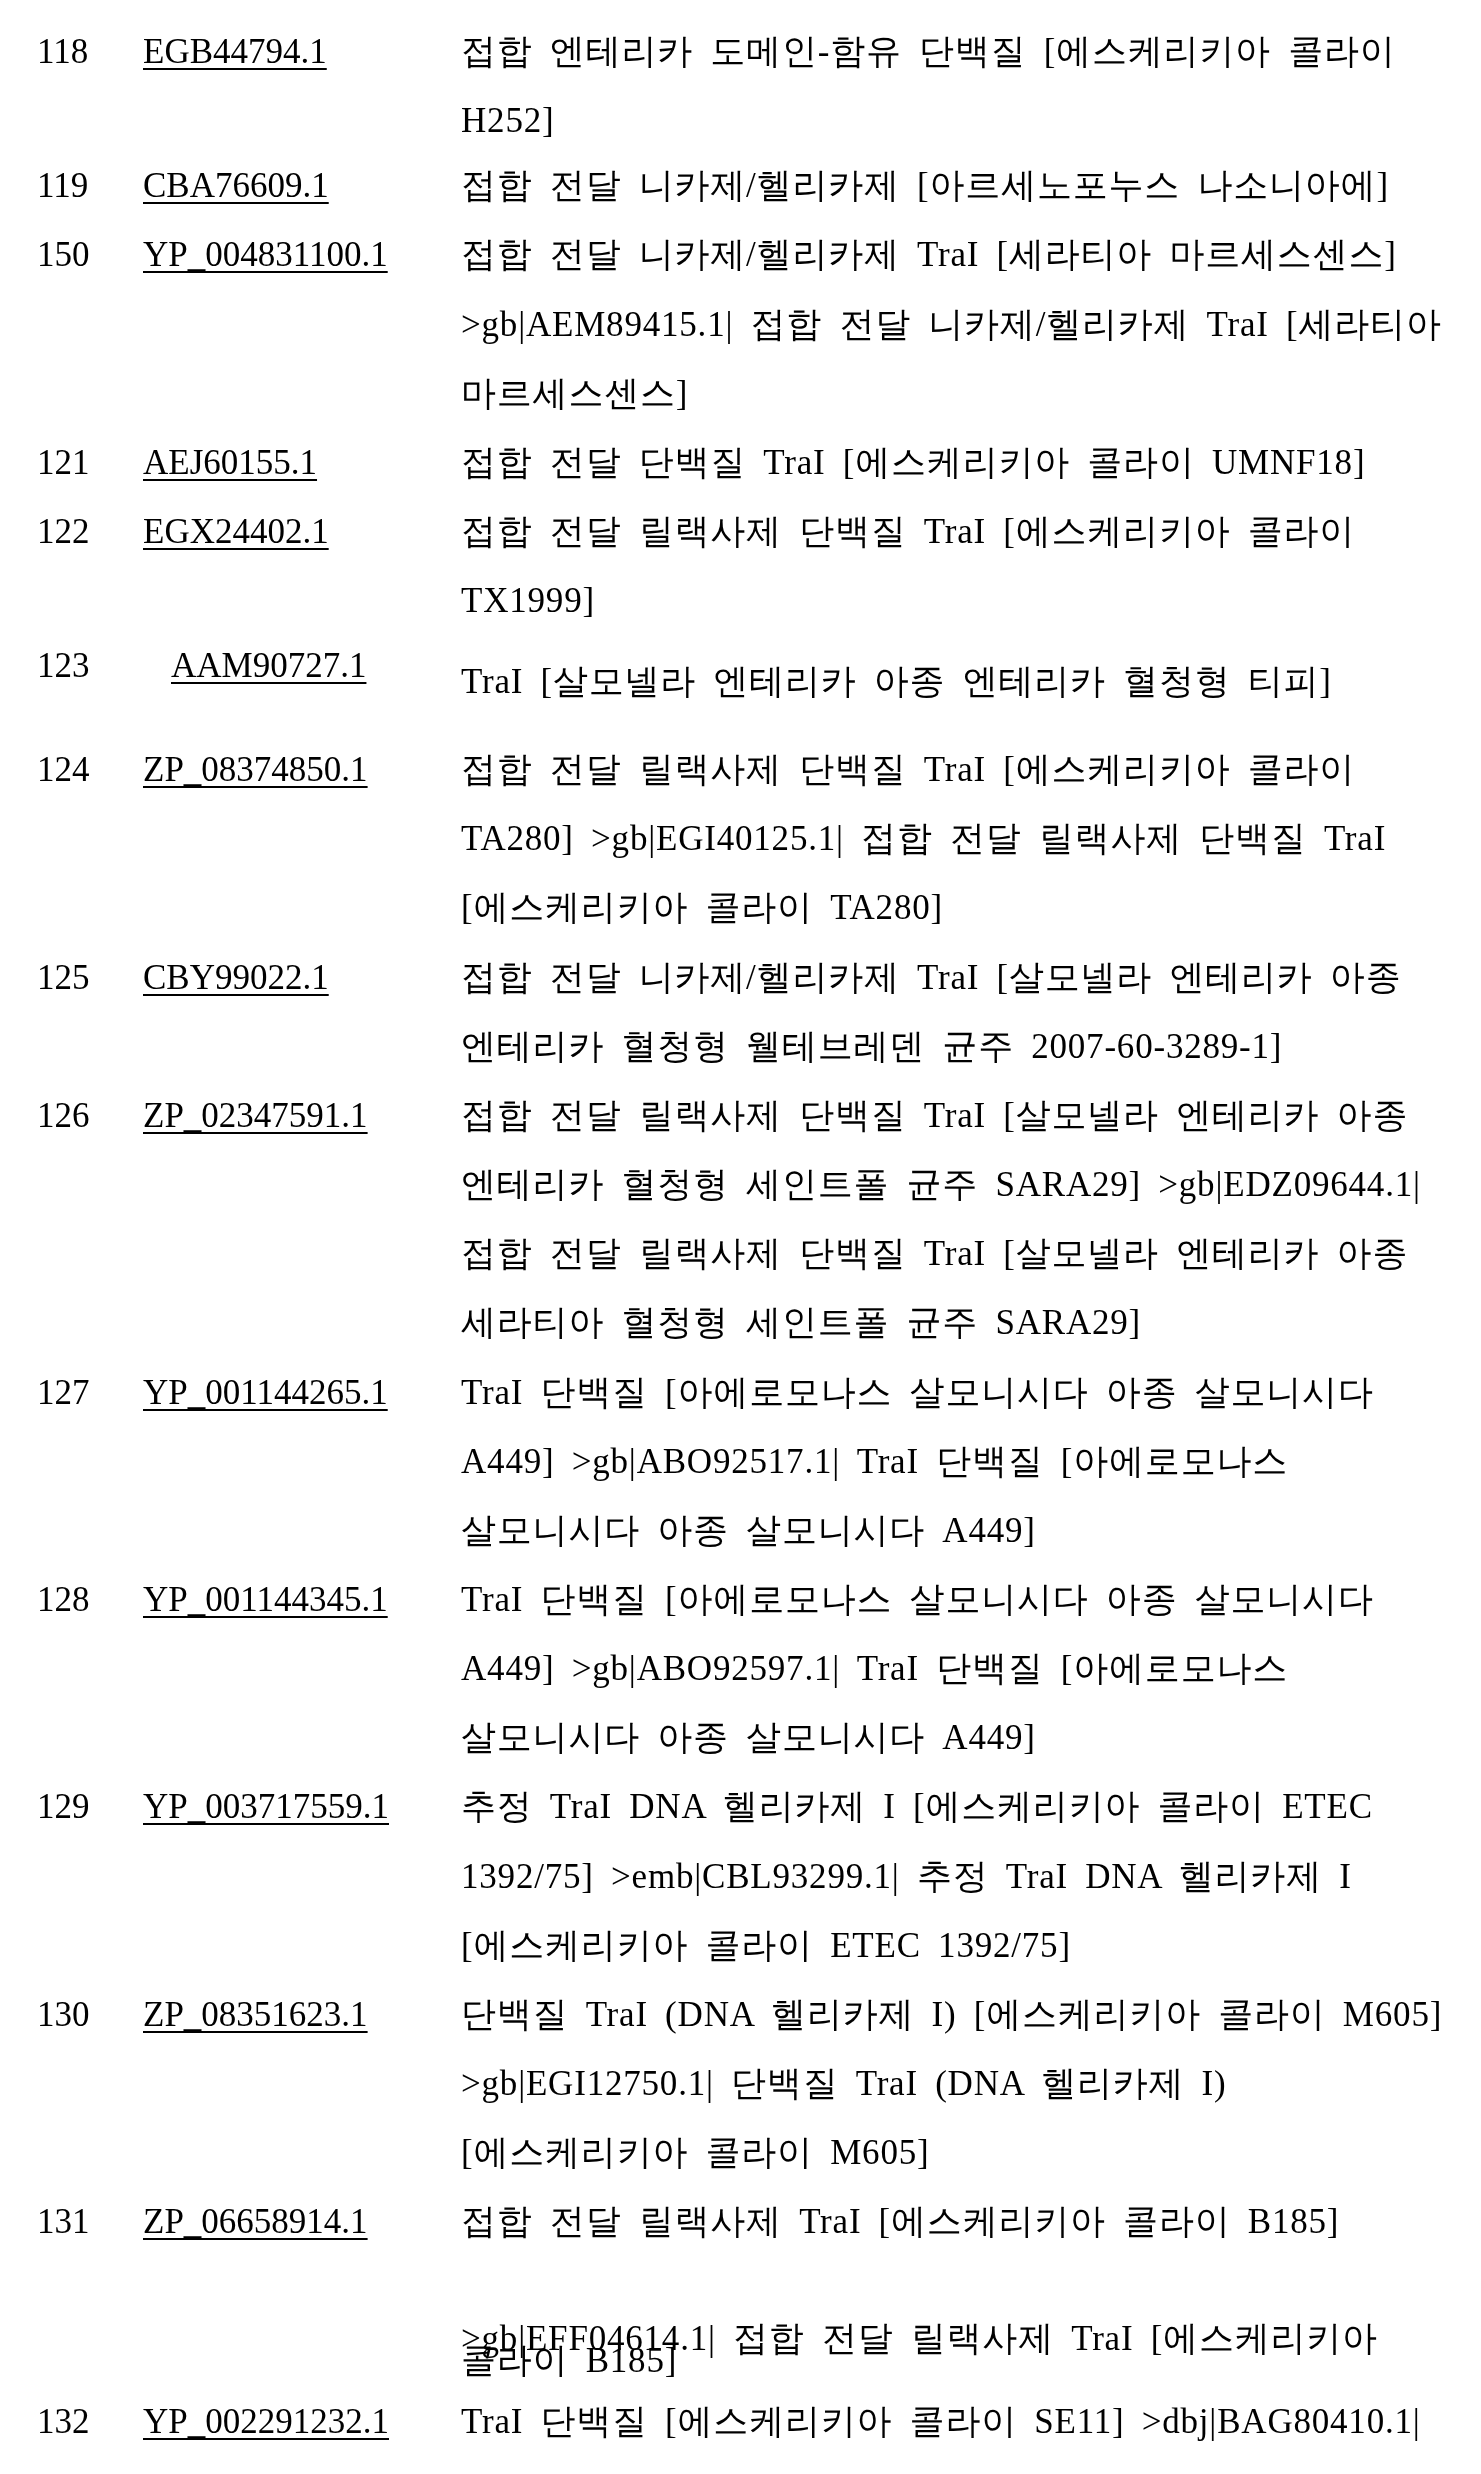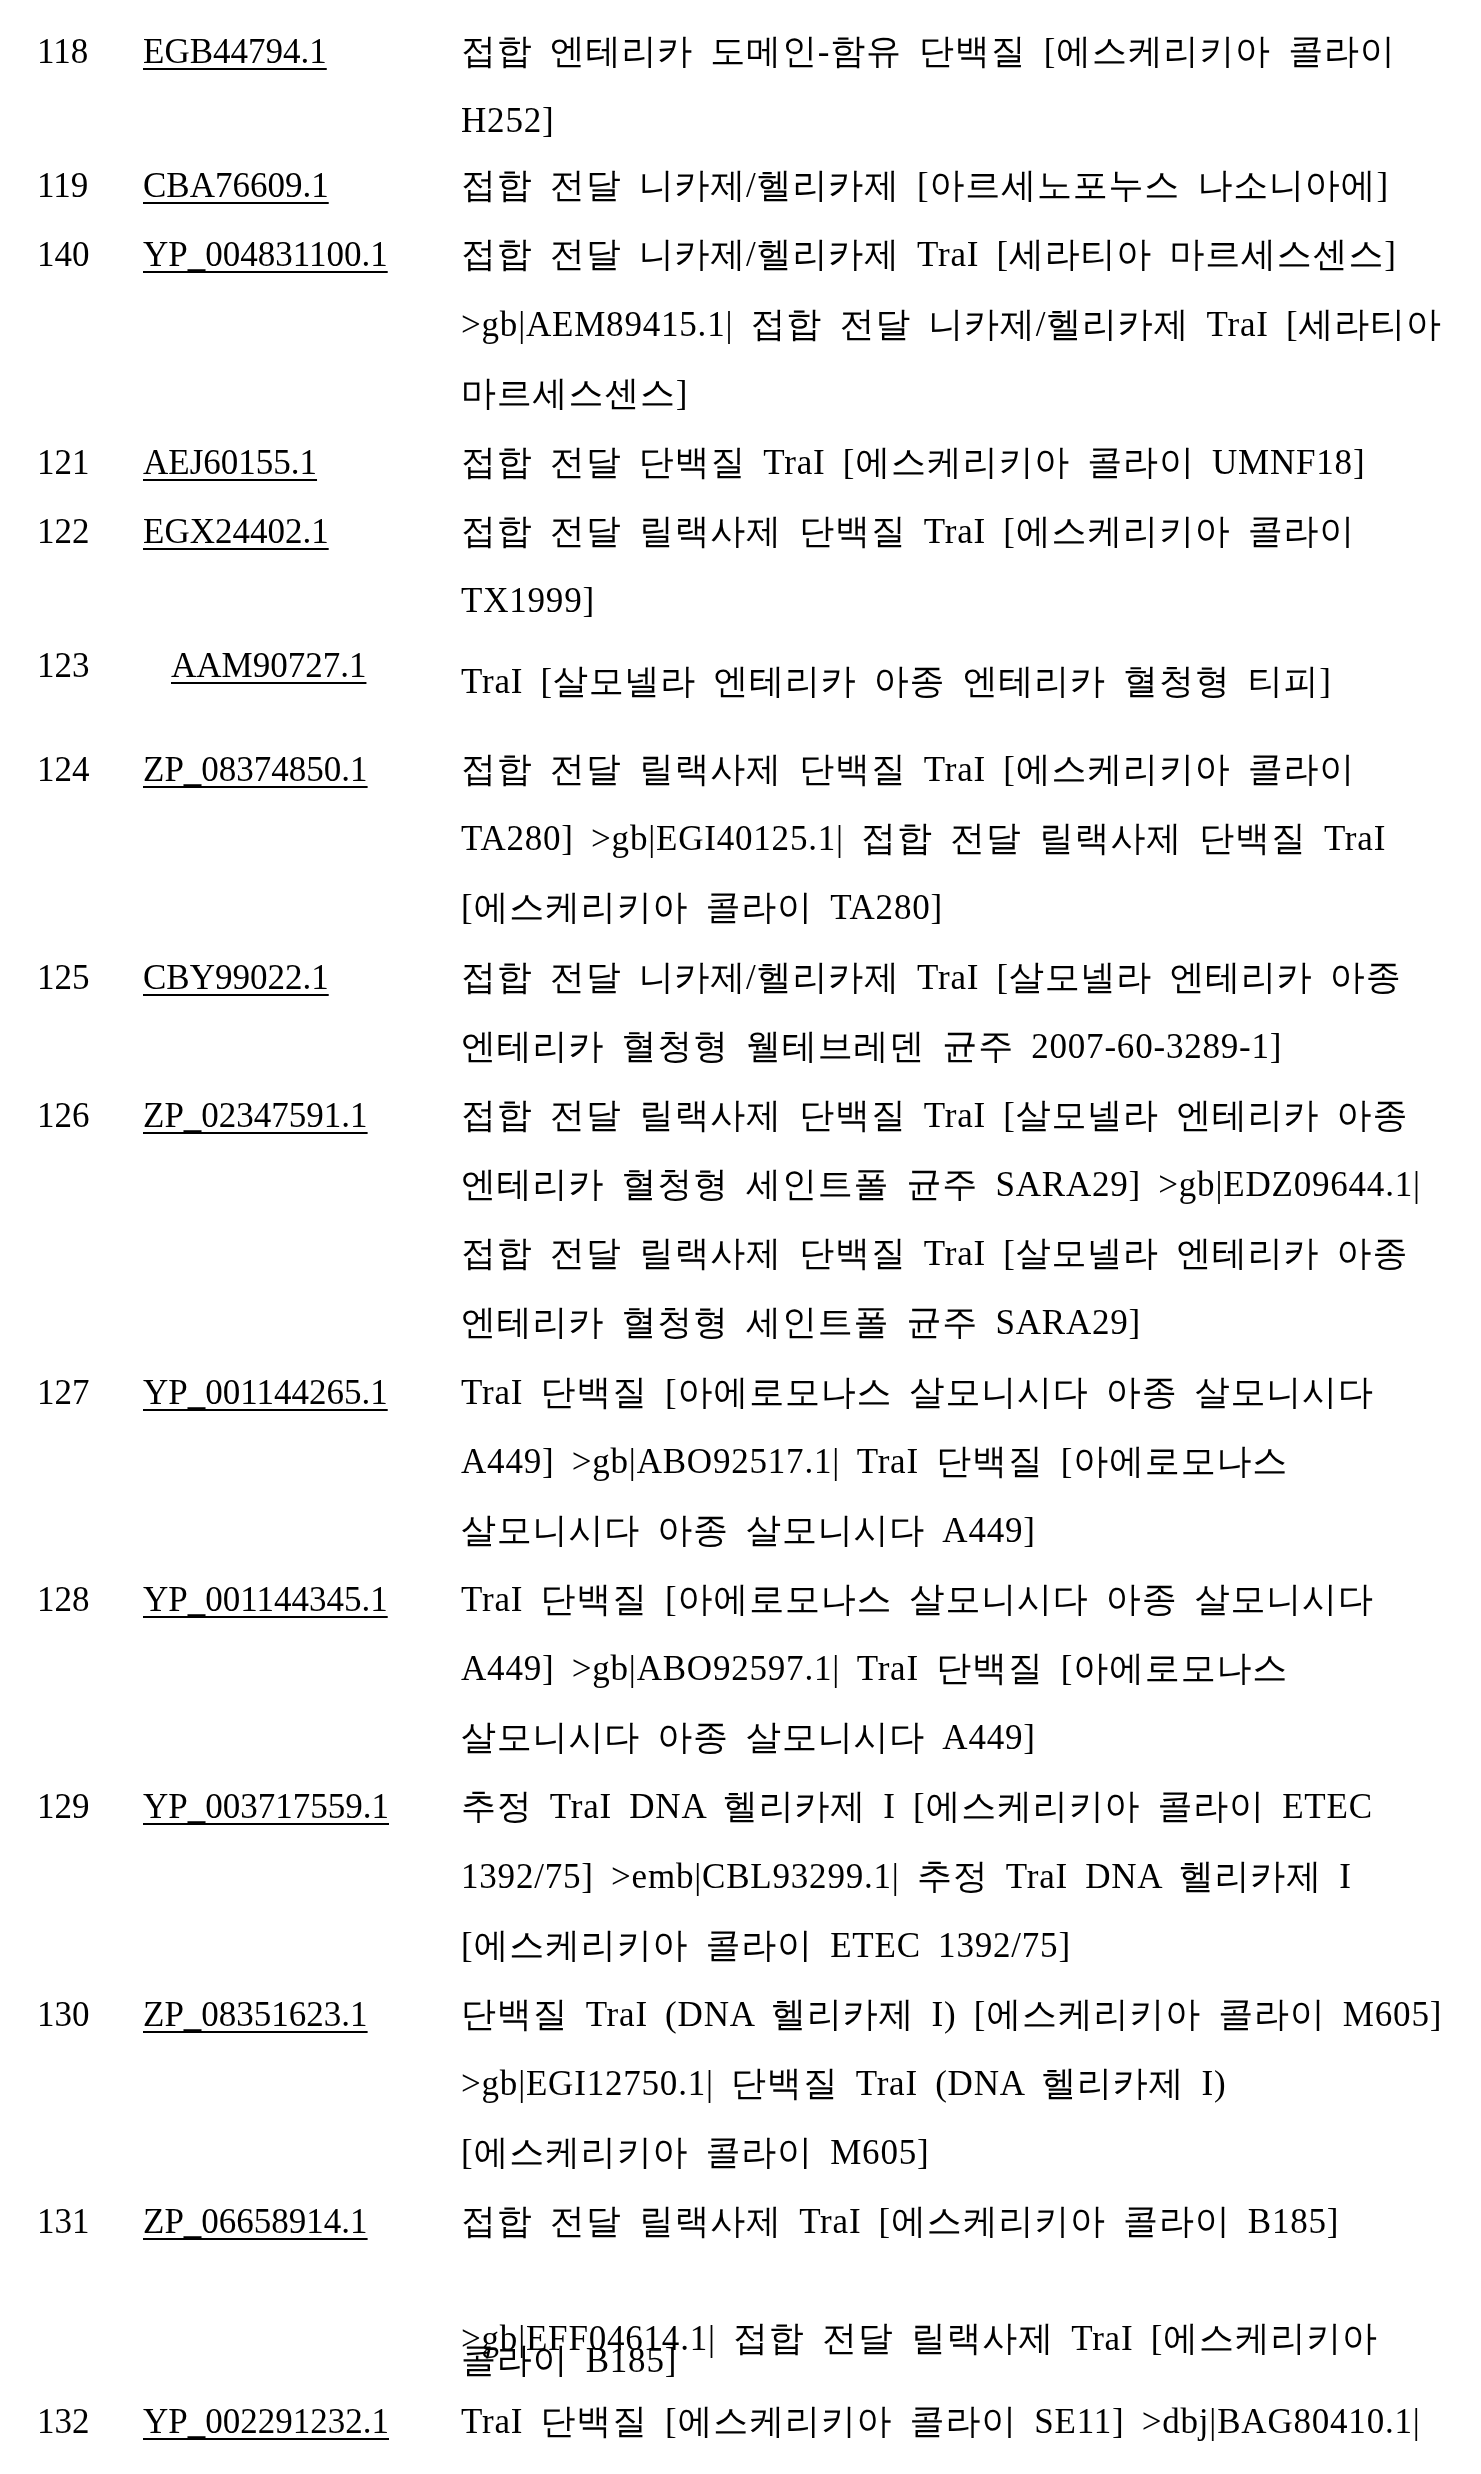--- a/index.html
+++ b/index.html
@@ -26,21 +26,21 @@
     <span class="acc" style="top: 34px;">EGB44794.1</span>
   <span class="line" style="top: 34px;">접합 엔테리카 도메인-함유 단백질 [에스케리키아 콜라이</span>
       <span class="line" style="top: 103px;">H252]</span>
     </div>
     <div class="entry">
     <span class="num" style="top: 168px;">119</span>
     <span class="acc" style="top: 168px;">CBA76609.1</span>
   <span class="line" style="top: 168px;">접합 전달 니카제/헬리카제 [아르세노포누스 나소니아에]</span>
     </div>
     <div class="entry">
-    <span class="num" style="top: 237px;">140</span>
+    <span class="num" style="top: 237px;">150</span>
     <span class="acc" style="top: 237px;">YP_004831100.1</span>
   <span class="line" style="top: 237px;">접합 전달 니카제/헬리카제 TraI [세라티아 마르세스센스]</span>
       <span class="line" style="top: 307px;">&gt;gb|AEM89415.1| 접합 전달 니카제/헬리카제 TraI [세라티아</span>
       <span class="line" style="top: 376px;">마르세스센스]</span>
     </div>
     <div class="entry">
     <span class="num" style="top: 445px;">121</span>
     <span class="acc" style="top: 445px;">AEJ60155.1</span>
   <span class="line" style="top: 445px;">접합 전달 단백질 TraI [에스케리키아 콜라이 UMNF18]</span>
     </div>
@@ -67,21 +67,21 @@
     <span class="acc" style="top: 960px;">CBY99022.1</span>
   <span class="line" style="top: 960px;">접합 전달 니카제/헬리카제 TraI [살모넬라 엔테리카 아종</span>
       <span class="line" style="top: 1029px;">엔테리카 혈청형 웰테브레덴 균주 2007-60-3289-1]</span>
     </div>
     <div class="entry">
     <span class="num" style="top: 1098px;">126</span>
     <span class="acc" style="top: 1098px;">ZP_02347591.1</span>
   <span class="line" style="top: 1098px;">접합 전달 릴랙사제 단백질 TraI [살모넬라 엔테리카 아종</span>
       <span class="line" style="top: 1167px;">엔테리카 혈청형 세인트폴 균주 SARA29] &gt;gb|EDZ09644.1|</span>
       <span class="line" style="top: 1236px;">접합 전달 릴랙사제 단백질 TraI [살모넬라 엔테리카 아종</span>
-      <span class="line" style="top: 1305px;">엔테리카 혈청형 세인트폴 균주 SARA29]</span>
+      <span class="line" style="top: 1305px;">세라티아 혈청형 세인트폴 균주 SARA29]</span>
     </div>
     <div class="entry">
     <span class="num" style="top: 1375px;">127</span>
     <span class="acc" style="top: 1375px;">YP_001144265.1</span>
   <span class="line" style="top: 1375px;">TraI 단백질 [아에로모나스 살모니시다 아종 살모니시다</span>
       <span class="line" style="top: 1444px;">A449] &gt;gb|ABO92517.1| TraI 단백질 [아에로모나스</span>
       <span class="line" style="top: 1513px;">살모니시다 아종 살모니시다 A449]</span>
     </div>
     <div class="entry">
     <span class="num" style="top: 1582px;">128</span>

